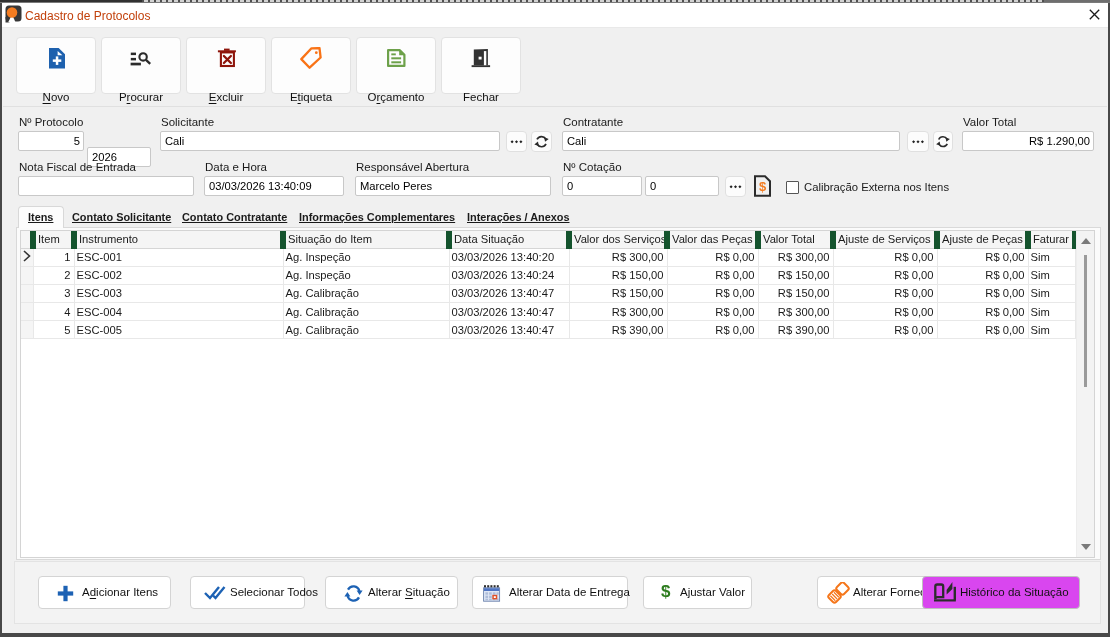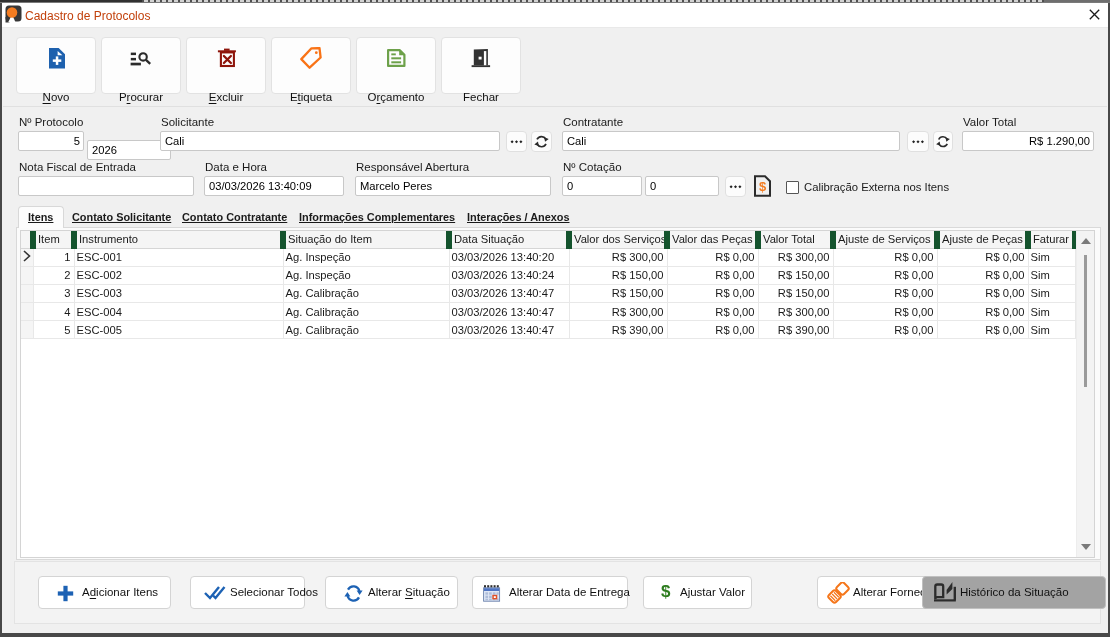--- a/index.html
+++ b/index.html
@@ -109,21 +109,21 @@
  <rect x="1.6" y="18.2" width="18.5" height="1.9" fill="#333"></rect>
  <path d="M3.8,2.6 L17.9,1.9 V18.2 H3.8 Z" fill="#333"></path>
  <rect x="13.9" y="4.1" width="2.4" height="14.1" fill="#fff"></rect>
  <rect x="8.6" y="9.7" width="3" height="2.8" fill="#fff"></rect>
 </svg>
 
 <div class="abs" id="sep1"></div>
 
 <div class="abs lbl" style="left:19px;top:116px">Nº Protocolo</div>
 <div class="abs inp r" style="left:18px;top:131px;width:66px">5</div>
-<div class="abs inp" style="left:87px;top:140px;width:84px">2026</div>
+<div class="abs inp" style="left:87px;top:147px;width:64px">2026</div>
 <div class="abs lbl" style="left:161px;top:116px">Solicitante</div>
 <div class="abs inp" style="left:160px;top:131px;width:340px">Cali</div>
 <div class="abs sbtn" style="left:506px;top:131px;width:21px"></div>
 <div class="abs sbtn" style="left:531px;top:131px;width:21px"></div>
 <div class="abs lbl" style="left:563px;top:116px">Contratante</div>
 <div class="abs inp" style="left:562px;top:131px;width:338px">Cali</div>
 <div class="abs sbtn" style="left:907px;top:131px;width:22px"></div>
 <div class="abs sbtn" style="left:933px;top:131px;width:20px"></div>
 <div class="abs lbl" style="left:963px;top:116px">Valor Total</div>
 <div class="abs inp r" style="left:962px;top:131px;width:132px">R$ 1.290,00</div>
@@ -353,21 +353,21 @@
   <g stroke="#f5761a" fill="none">
    <rect x="10.5" y="1.5" width="10" height="10" rx="2.2" stroke-width="2" transform="rotate(45 15.5 6.5)"></rect>
    <rect x="2.5" y="9.5" width="10" height="10" rx="2.2" stroke-width="2" transform="rotate(45 7.5 14.5)"></rect>
    <g transform="rotate(45 7.5 14.5)" stroke-width="1.2">
     <path d="M4.1,11.9 h7 M4.1,14.4 h7 M4.1,16.9 h7"></path>
    </g>
   </g>
  </svg>
  <span class="txt" style="left:35px">Alterar Fornecedor</span>
 </div>
-<div class="abs bbtn" style="left:922px;width:184px;background:#a3a3a3;border-color:#c0c0c0">
+<div class="abs bbtn" style="left:922px;width:158px;background:#d946ef;border-color:#c0c0c0">
  <svg class="abs" style="left:10px;top:4px" width="24" height="22" viewBox="0 0 24 22">
   <path d="M2.3,5.5 q0,-2 2,-2 h4 q1.9,0 1.9,2 v10.7 h-5.9 q-2,0 -2,2 z" fill="none" stroke="#2c2c2c" stroke-width="2.3"></path>
   <path d="M1,19.4 h21.8" stroke="#2c2c2c" stroke-width="2.2"></path>
   <polygon points="13.6,9.0 19.4,1.1 19.4,8.0 13.6,13.4" fill="#2c2c2c"></polygon>
   <rect x="20.6" y="5.8" width="2.4" height="13.6" fill="#2c2c2c"></rect>
  </svg>
  <span class="txt" style="left:37px">Histórico da Situação</span>
 </div>
 
 </body></html>

